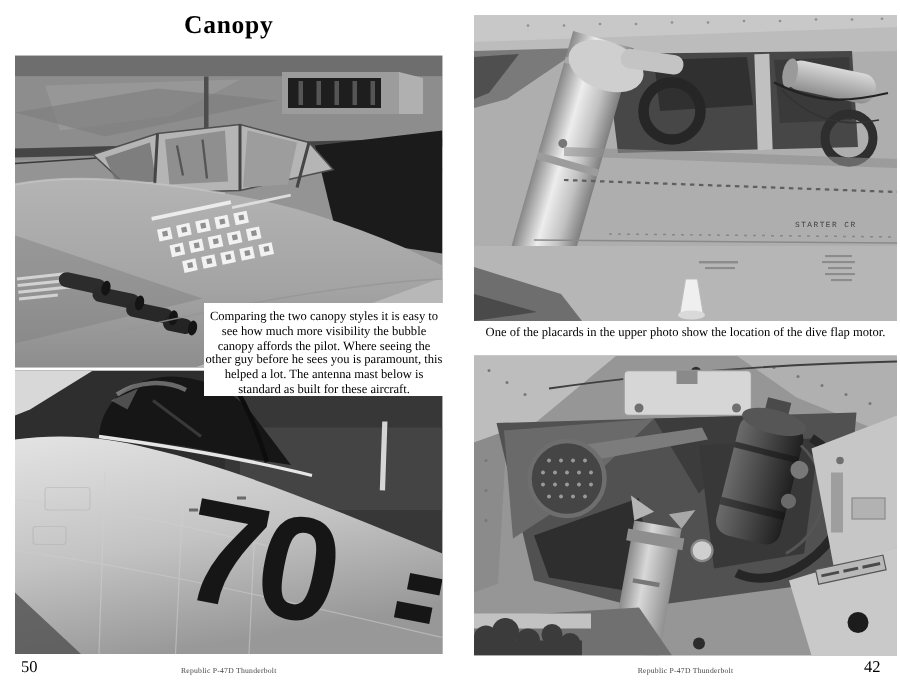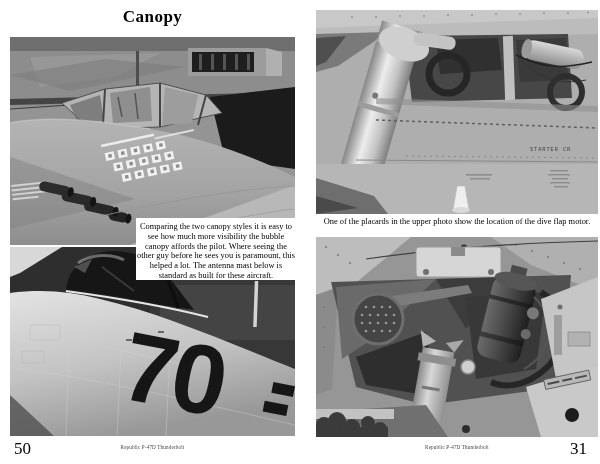--- a/index.html
+++ b/index.html
@@ -15,27 +15,27 @@
   }
   .photo{background:#a0a0a0;overflow:hidden;}
   .photo svg{display:block;width:100%;height:100%;}
   .photo-tl{left:10px;top:37px;width:285px;height:208px;}
   .photo-bl{left:10px;top:247px;width:285px;height:189px;}
   .photo-tr{left:316px;top:10px;width:282px;height:204px;}
   .photo-br{left:316px;top:237px;width:282px;height:200px;}
   .body-textbox{
     left:136px;top:202px;width:160px;height:62px;background:#ffffff;
     z-index:5;font-size:8.4px;line-height:9.8px;text-align:center;
-    padding-top:4px;box-sizing:border-box;margin-top:16px;
+    padding-top:4px;box-sizing:border-box;
   }
   .caption{
     left:316px;top:217px;width:282px;text-align:center;
     font-size:8.4px;line-height:10px;
   }
-  .page-number{font-size:17px;}
+  .page-number{font-size:11px;}
   .pn-left{left:14px;top:439px;}
   .pn-right{right:13px;top:439px;}
   .footer-text{
     font-size:6px;color:#444;text-align:center;letter-spacing:0.2px;
     transform:scale(0.85);transform-origin:center top;
   }
   .ft-left{left:10px;top:445px;width:285px;}
   .ft-right{left:316px;top:445px;width:282px;}
 </style>
 </head>
@@ -403,15 +403,15 @@
           <circle cx="36" cy="190" r="8"></circle>
           <circle cx="52" cy="186" r="7"></circle>
           <circle cx="64" cy="192" r="7"></circle>
         <rect x="0" y="190" width="72" height="10"></rect>
       </g>
       <circle cx="150" cy="192" r="4" fill="#2c2c2c"></circle>
     </svg>
   </div>
 
   <div class="abs footer-text ft-right">Republic P-47D Thunderbolt</div>
-  <div class="abs page-number pn-right">31</div>
+  <div class="abs page-number pn-right">42</div>
 
 </div>
 
 </body></html>

